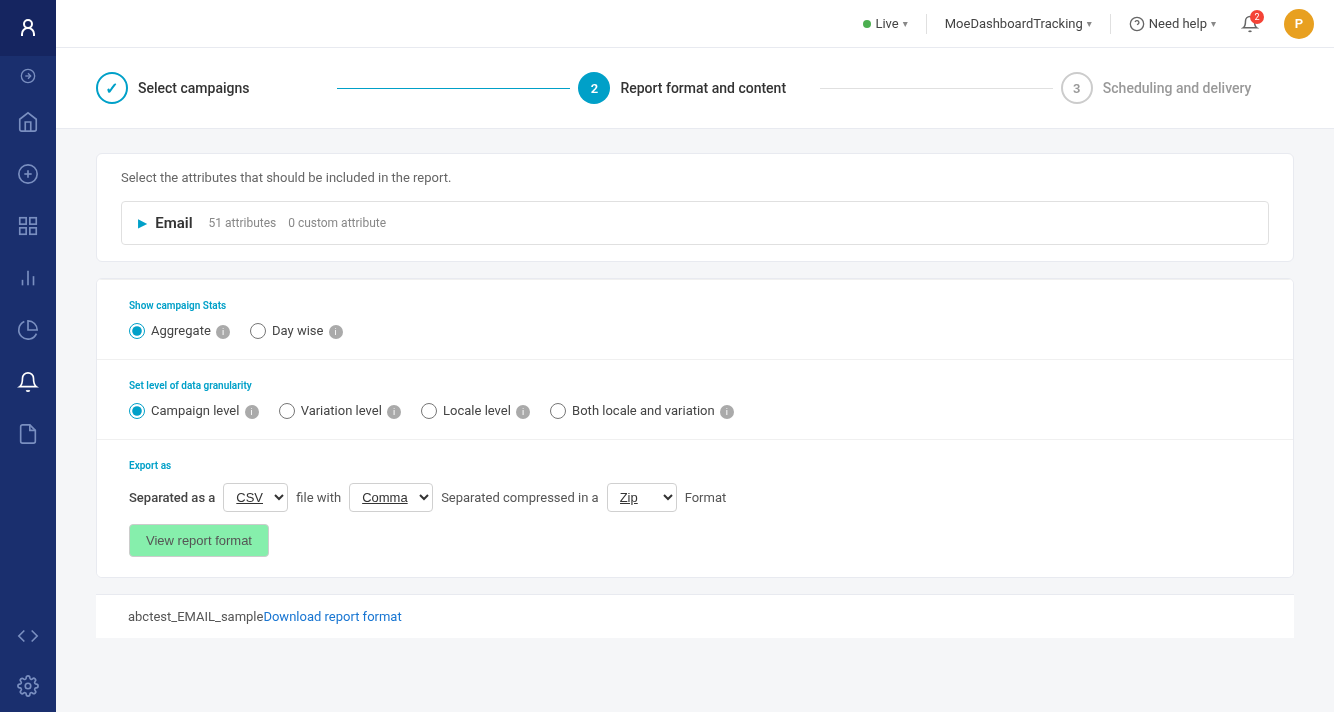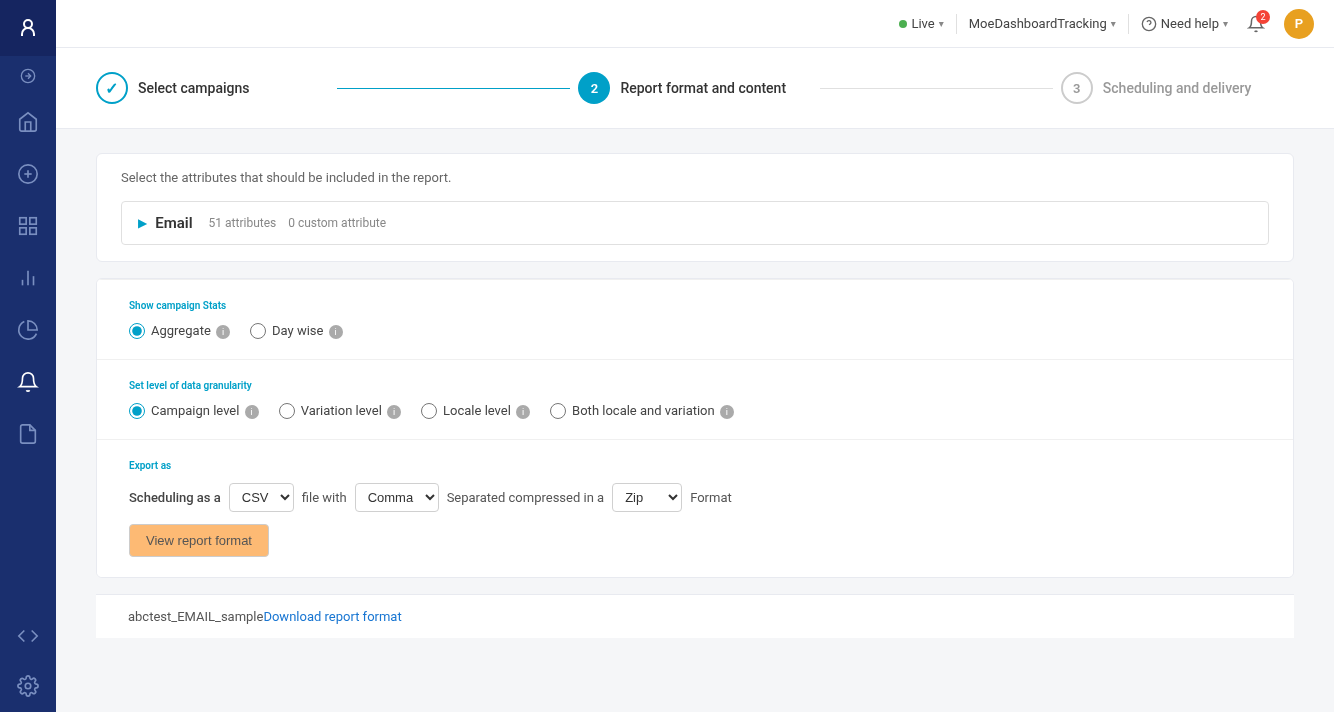--- a/index.html
+++ b/index.html
@@ -23,21 +23,21 @@
       display: flex; align-items: center; justify-content: center; color: #7a8fc0; cursor: pointer; margin: 2px 0;
     }
     .sidebar-item-nav svg { width: 22px; height: 22px; fill: none; stroke: #7a8fc0; stroke-width: 1.8; }
     .sidebar-item-nav.active svg { stroke: #ffffff; }
     .sidebar-bottom { margin-top: auto; }
 
     
     .topbar {
       position: fixed; left: 56px; top: 0; right: 0; height: 48px;
       background: white; display: flex; align-items: center; justify-content: flex-end;
-      padding: 0 20px; border-bottom: 1px solid #e8eaf0; z-index: 99; gap: 12px;
+      padding: 0 20px; border-bottom: 1px solid #e8eaf0; z-index: 99; gap: 18px;
     }
     .topbar-item { display: flex; align-items: center; gap: 4px; font-size: 13px; color: #444; cursor: pointer; }
     .topbar-item .dot { width: 8px; height: 8px; border-radius: 50%; background: #4caf50; display: inline-block; }
     .topbar-item .chevron { font-size: 10px; color: #888; }
     .topbar-divider { width: 1px; height: 20px; background: #e0e0e0; }
     .notification-btn {
       position: relative; width: 32px; height: 32px; display: flex; align-items: center; justify-content: center; cursor: pointer;
     }
     .notification-badge {
       position: absolute; top: 2px; right: 2px; background: #f44336; color: white;
@@ -96,27 +96,27 @@
     .radio-item label { font-size: 13px; color: #444; cursor: pointer; }
     .info-icon { display: inline-flex; align-items: center; justify-content: center; width: 14px; height: 14px; border-radius: 50%; background: #aaa; color: white; font-size: 9px; cursor: pointer; margin-left: 2px; }
 
     .checkbox-item { display: flex; align-items: center; gap: 8px; cursor: pointer; margin-bottom: 12px; }
     .checkbox-item input[type="checkbox"] { width: 15px; height: 15px; cursor: pointer; accent-color: #00a0c8; }
     .checkbox-item label { font-size: 13px; color: #00a0c8; cursor: pointer; }
 
     .export-row { display: flex; align-items: center; gap: 8px; flex-wrap: wrap; font-size: 13px; color: #555; margin-top: 8px; }
     .export-row select {
       border: 1px solid #d0d0d0; border-radius: 4px; padding: 5px 8px; font-size: 13px;
-      background: white; color: #333; cursor: pointer; appearance: auto;
+      background: white; color: #333; cursor: pointer; appearance: auto; text-decoration: underline;
     }
     .export-label { font-weight: 500; color: #444; }
 
     
     .view-btn {
-      border: 1px solid #ccc; background: #fdba74; padding: 8px 16px; border-radius: 4px;
+      border: 1px solid #ccc; background: #86efac; padding: 8px 16px; border-radius: 4px;
       font-size: 13px; color: #555; cursor: pointer; margin-top: 12px;
     }
 
     
     .bottom-bar {
       background: white; border-top: 1px solid #e8eaf0; padding: 14px 32px;
       display: flex; align-items: center; justify-content: flex-start;
     }
     .filename { font-size: 13px; color: #555; }
     .download-link { font-size: 13px; color: #1976d2; cursor: pointer; text-decoration: none; }
@@ -320,21 +320,21 @@
               <span>Both locale and variation</span>
               <span class="info-icon">i</span>
             </label>
           </div>
         </div>
       </div>
 
       <div class="options-section" style="border-top: 1px solid #f0f0f0;">
         <div class="section-title">Export as</div>
         <div class="export-row">
-          <span class="export-label">Scheduling as a</span>
+          <span class="export-label">Separated as a</span>
           <select>
             <option>CSV</option>
             <option>TSV</option>
           </select>
           <span>file with</span>
           <select>
             <option>Comma</option>
             <option>Tab</option>
             <option>Pipe</option>
           </select>

